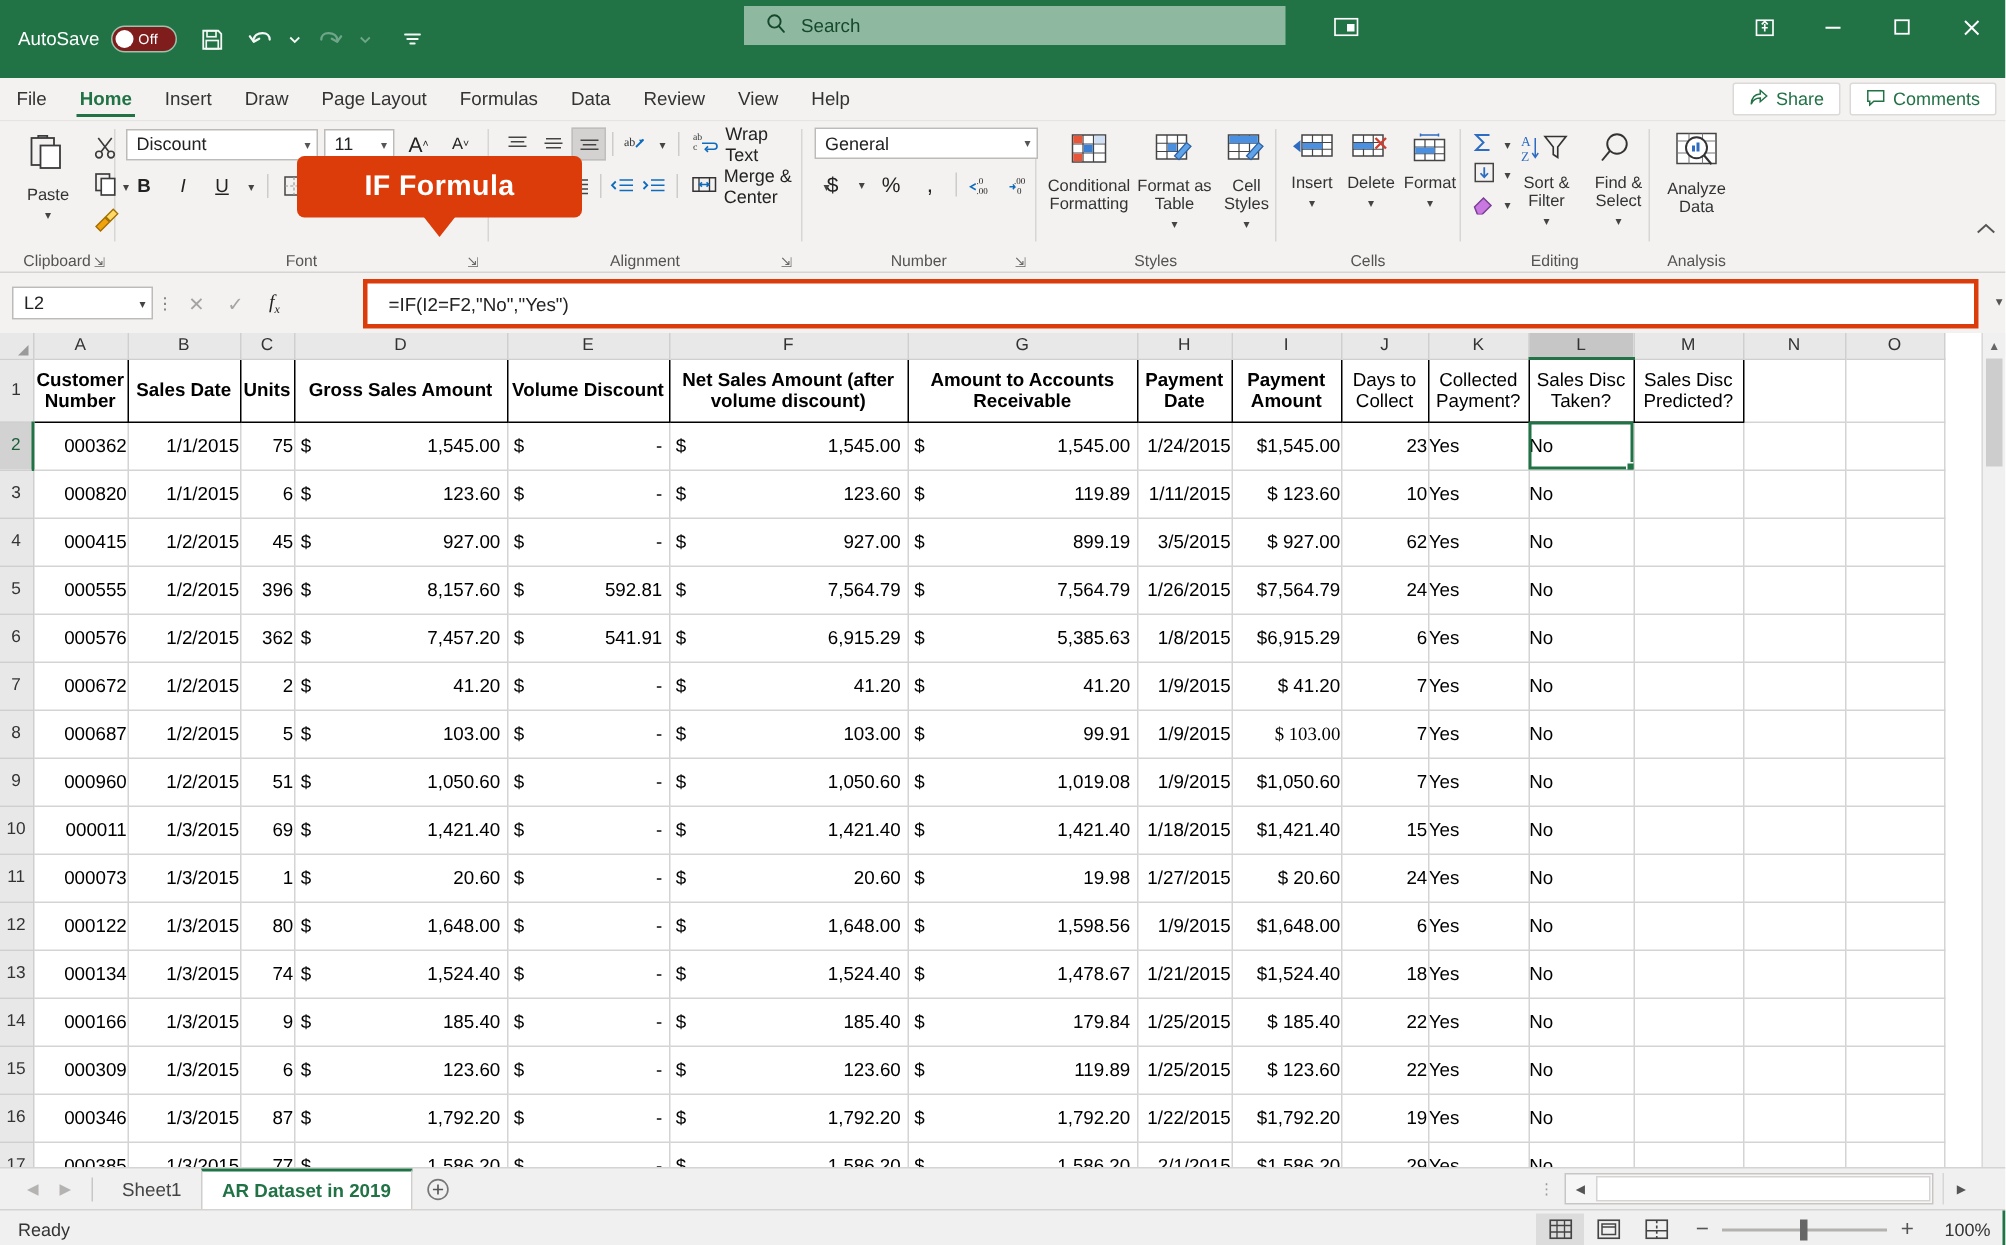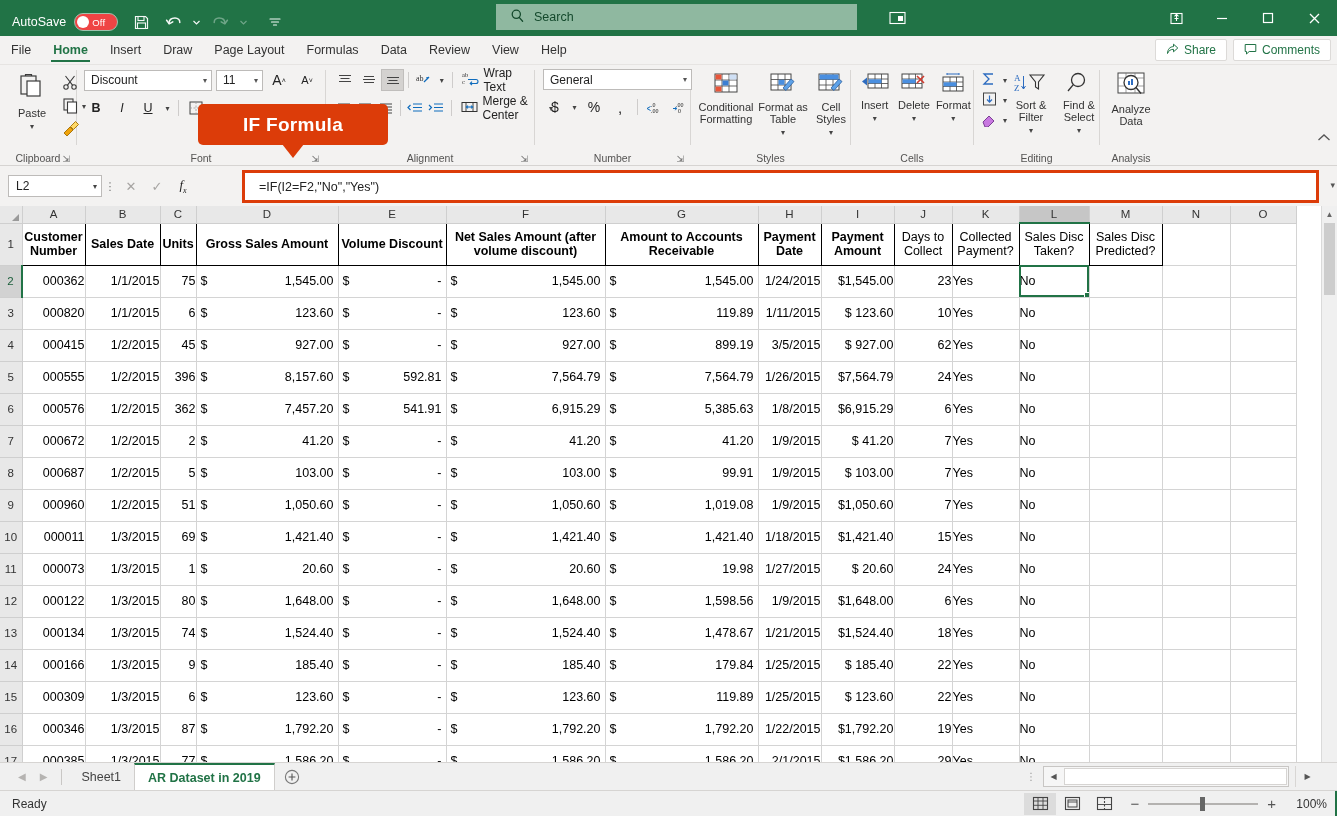--- a/index.html
+++ b/index.html
@@ -6,28 +6,28 @@
   html,body { width:1337px; height:830px; overflow:hidden; }
   body {
     font-family: "Liberation Sans", sans-serif;
     font-size: 12px;
     color:#222;
     background:#fff;
     -webkit-font-smoothing: antialiased;
   }
   
   .titlebar {
-    height:36px; background:#217346; display:flex; align-items:flex-end;
+    height:52px; background:#217346; display:flex; align-items:center;
     color:#fff; position:relative;
   }
   .qat { display:flex; align-items:center; gap:2px; padding-left:12px; }
   .autosave-wrap { display:flex; align-items:center; gap:8px; margin-right:6px;}
   .autosave-label { font-size:12.5px; color:#fff; }
   .toggle {
-    width:44px; height:18px; border-radius:9px; background:#ef4444;
+    width:44px; height:18px; border-radius:9px; background:#7f1d1d;
     border:1px solid #9dc3ae; display:flex; align-items:center; padding:0 2px; gap:3px;
   }
   .toggle .knob { width:12px;height:12px;border-radius:50%;background:#fff; }
   .toggle .st { font-size:9.5px; color:#fff; letter-spacing:.2px;}
   .qicon {
     width:30px;height:28px; display:flex;align-items:center;justify-content:center;
     color:#fff; opacity:.95;
   }
   .qicon.dim { opacity:.45; }
   .qicon svg { display:block; }
@@ -1134,21 +1134,21 @@
               <span>103.00</span>
             </div>
           </td>
           <td class="cell r">
             <div class="money">
               <span>$</span>
               <span>99.91</span>
             </div>
           </td>
           <td class="cell r">1/9/2015</td>
-          <td class="cell r" style="font-feature-settings: normal;">$   103.00</td>
+          <td class="cell r" style="font-feature-settings: normal; font-family: Liberation Serif, serif;">$   103.00</td>
           <td class="cell r">7</td>
           <td class="cell l">Yes</td>
           <td class="cell l">No</td>
           <td class="cell l"></td>
           <td class="cell"></td>
           <td class="cell"></td>
         </tr>
         <tr>
           <td class="rowhdr">9</td>
           <td class="cell r">000960</td>

